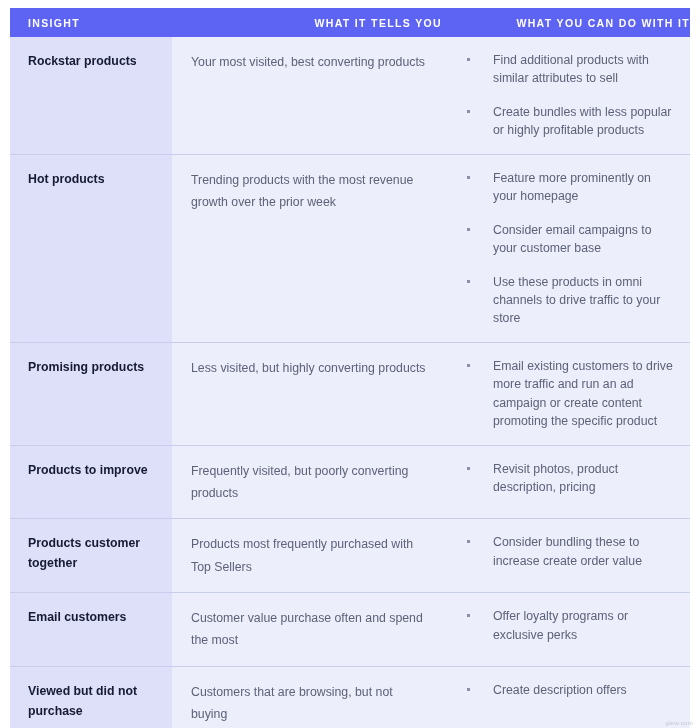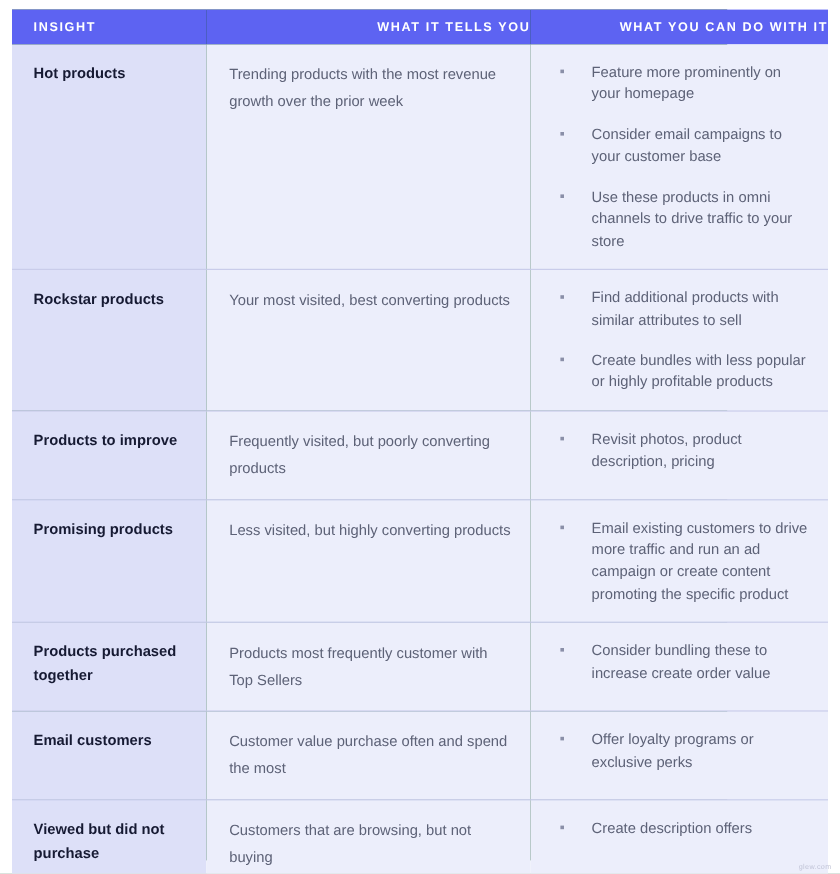--- a/index.html
+++ b/index.html
@@ -16,21 +16,21 @@
     position: relative;
   }
 
   .table-wrap {
     position: absolute;
     left: 10px;
     top: 8px;
     width: 596px;
     height: 709px;
     box-sizing: border-box;
-    background: #14532d;
+    background: #4c1d95;
   }
 
   table.insight-table {
     width: 100%;
     height: 100%;
     border-collapse: collapse;
     table-layout: fixed;
   }
 
   
@@ -135,61 +135,61 @@
     </colgroup>
     <thead>
       <tr>
         <th class="th-insight">Insight</th>
         <th class="th-tells">What it tells you</th>
         <th class="th-do">What you can do with it</th>
       </tr>
     </thead>
     <tbody id="table-body">
         <tr>
+          <td class="cell-insight">Rockstar products</td>
+          <td class="cell-tells">Your most visited, best converting products</td>
+          <td class="cell-do">
+            <ul class="do-list">
+              <li><span class="bullet-mark"></span><span>Find additional products with similar attributes to sell</span></li>
+              <li><span class="bullet-mark"></span><span>Create bundles with less popular or highly profitable products</span></li>
+            </ul>
+          </td>
+        </tr>
+        <tr>
           <td class="cell-insight">Hot products</td>
           <td class="cell-tells">Trending products with the most revenue growth over the prior week</td>
           <td class="cell-do">
             <ul class="do-list">
               <li><span class="bullet-mark"></span><span>Feature more prominently on your homepage</span></li>
               <li><span class="bullet-mark"></span><span>Consider email campaigns to your customer base</span></li>
               <li><span class="bullet-mark"></span><span>Use these products in omni channels to drive traffic to your store</span></li>
             </ul>
           </td>
         </tr>
         <tr>
-          <td class="cell-insight">Rockstar products</td>
-          <td class="cell-tells">Your most visited, best converting products</td>
-          <td class="cell-do">
-            <ul class="do-list">
-              <li><span class="bullet-mark"></span><span>Find additional products with similar attributes to sell</span></li>
-              <li><span class="bullet-mark"></span><span>Create bundles with less popular or highly profitable products</span></li>
+          <td class="cell-insight">Promising products</td>
+          <td class="cell-tells">Less visited, but highly converting products</td>
+          <td class="cell-do">
+            <ul class="do-list">
+              <li><span class="bullet-mark"></span><span>Email existing customers to drive more traffic and run an ad campaign or create content promoting the specific product</span></li>
             </ul>
           </td>
         </tr>
         <tr>
           <td class="cell-insight">Products to improve</td>
           <td class="cell-tells">Frequently visited, but poorly converting products</td>
           <td class="cell-do">
             <ul class="do-list">
               <li><span class="bullet-mark"></span><span>Revisit photos, product description, pricing</span></li>
             </ul>
           </td>
         </tr>
         <tr>
-          <td class="cell-insight">Promising products</td>
-          <td class="cell-tells">Less visited, but highly converting products</td>
-          <td class="cell-do">
-            <ul class="do-list">
-              <li><span class="bullet-mark"></span><span>Email existing customers to drive more traffic and run an ad campaign or create content promoting the specific product</span></li>
-            </ul>
-          </td>
-        </tr>
-        <tr>
-          <td class="cell-insight">Products purchased together</td>
-          <td class="cell-tells">Products most frequently customer with Top Sellers</td>
+          <td class="cell-insight">Products customer together</td>
+          <td class="cell-tells">Products most frequently purchased with Top Sellers</td>
           <td class="cell-do">
             <ul class="do-list">
               <li><span class="bullet-mark"></span><span>Consider bundling these to increase create order value</span></li>
             </ul>
           </td>
         </tr>
         <tr>
           <td class="cell-insight">Email customers</td>
           <td class="cell-tells">Customer value purchase often and spend the most</td>
           <td class="cell-do">

